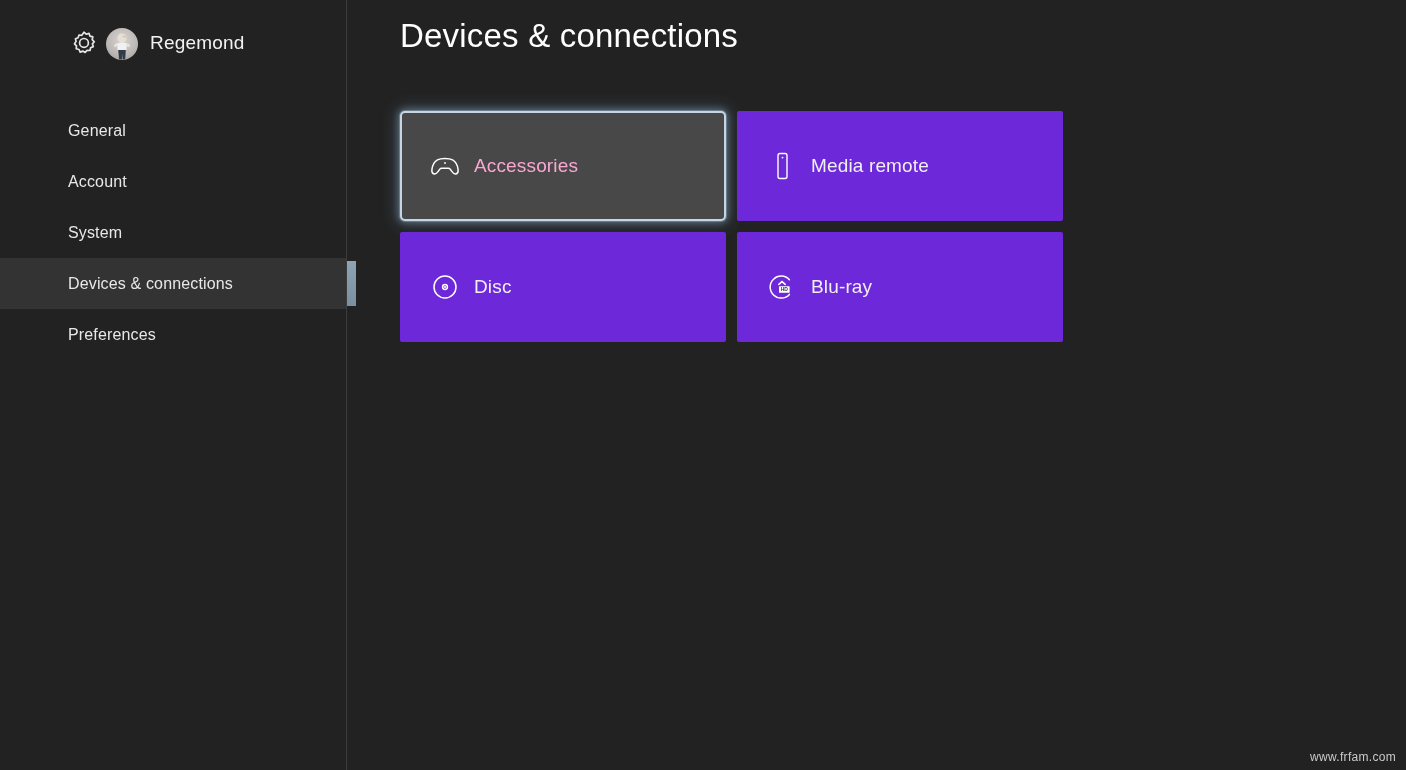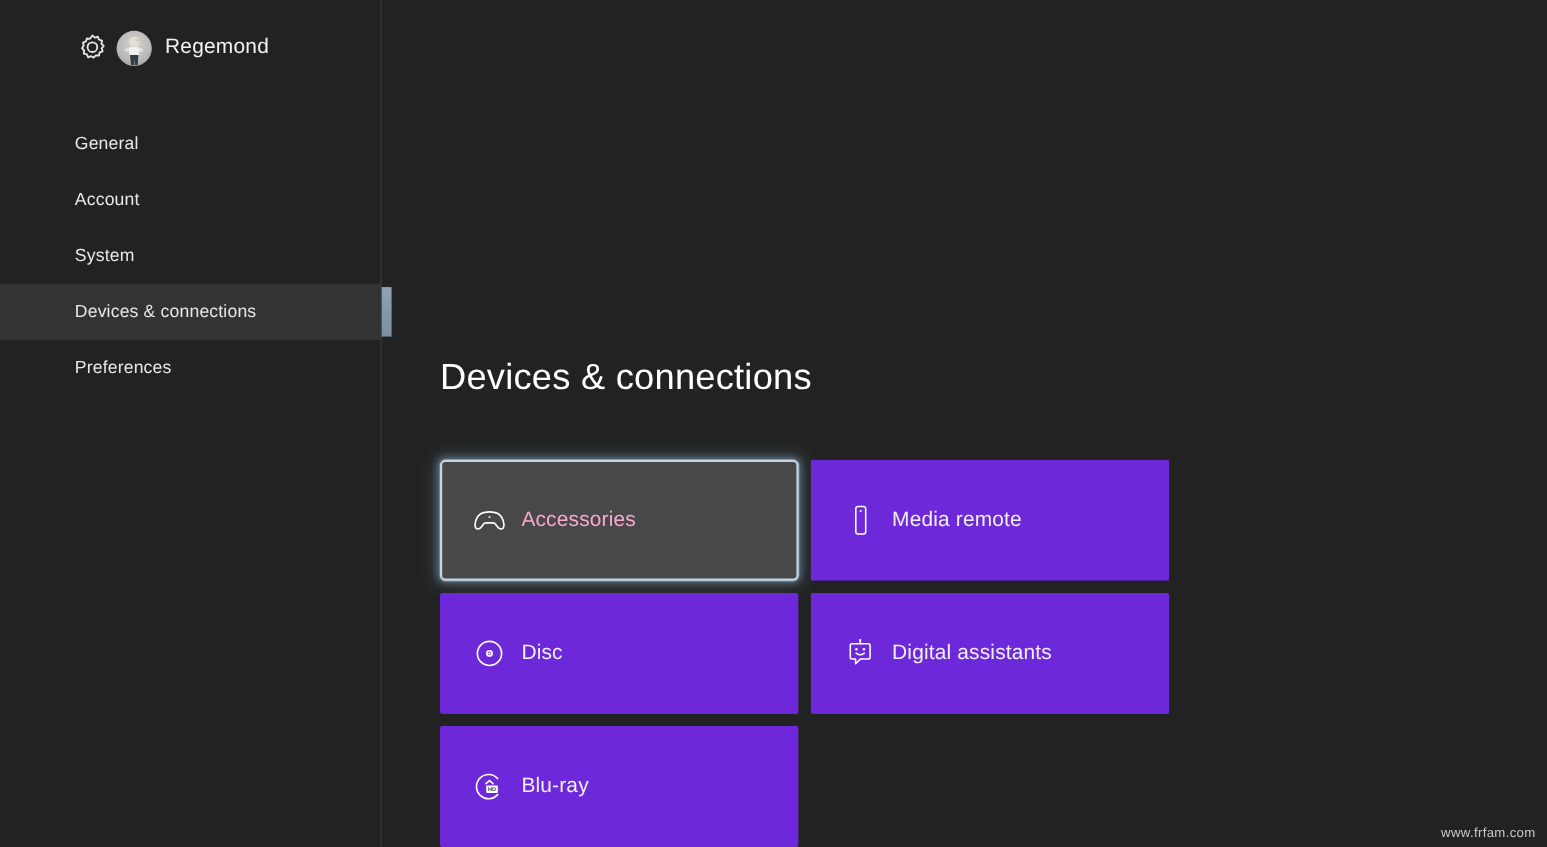--- a/index.html
+++ b/index.html
@@ -15,21 +15,20 @@
     font-family: "Liberation Sans", "DejaVu Sans", sans-serif;
     color: #ffffff;
     position: relative;
   }
 
   .app {
     display: flex;
     width: 1406px;
     height: 770px;
     position: relative;
-    align-items: flex-end;
   }
 
   
   .sidebar {
     width: 347px;
     height: 770px;
     background: #222222;
     position: relative;
     flex: 0 0 347px;
   }
@@ -296,35 +295,20 @@
         <span class="tile-icon">
           <svg width="28" height="28" viewBox="0 0 28 28" fill="none" stroke="#ffffff" stroke-width="1.5">
             <circle cx="14" cy="14" r="11"></circle>
             <circle cx="14" cy="14" r="2.4"></circle>
             <circle cx="14" cy="14" r="1.1" fill="#ffffff" stroke="none"></circle>
           </svg>
         </span>
         <span class="tile-label">Disc</span>
       </div>
 
-      <div class="tile">
-        <span class="tile-icon">
-          <svg width="28" height="28" viewBox="0 0 28 28" fill="none" stroke="#ffffff" stroke-width="1.4" stroke-linejoin="round" stroke-linecap="round">
-            <path d="M14 2.4 v2.6"></path>
-            <circle cx="14" cy="1.9" r="1.1" fill="#ffffff" stroke="none"></circle>
-            <path d="M6.6 5.2 h14.8 a1.6 1.6 0 0 1 1.6 1.6 v10.6
-                     a1.6 1.6 0 0 1 -1.6 1.6 h-7.0 l-4.6 4.4 v-4.4 h-3.2
-                     a1.6 1.6 0 0 1 -1.6 -1.6 v-10.6 a1.6 1.6 0 0 1 1.6 -1.6 z"></path>
-            <circle cx="10.6" cy="10.2" r="1.15" fill="#ffffff" stroke="none"></circle>
-            <circle cx="17.4" cy="10.2" r="1.15" fill="#ffffff" stroke="none"></circle>
-            <path d="M10.3 13.8 q3.7 3.0 7.4 0"></path>
-          </svg>
-        </span>
-        <span class="tile-label">Digital assistants</span>
-      </div>
 
       <div class="tile">
         <span class="tile-icon">
           <svg width="28" height="28" viewBox="0 0 28 28" fill="none" stroke="#ffffff" stroke-width="1.5" stroke-linecap="round">
             <path d="M21.4 6.8 A11 11 0 1 0 21.4 21.4"></path>
             <path d="M10.8 11.4 L14 8.6 L17.2 11.4"></path>
             <rect x="11.0" y="13.2" width="10.6" height="6.6" rx="0.6" ry="0.6" fill="#ffffff" stroke="none"></rect>
             <text x="16.3" y="18.3" font-size="5.0" font-family="'Liberation Sans', sans-serif" font-weight="bold" fill="#383838" stroke="none" text-anchor="middle">HD</text>
           </svg>
         </span>

